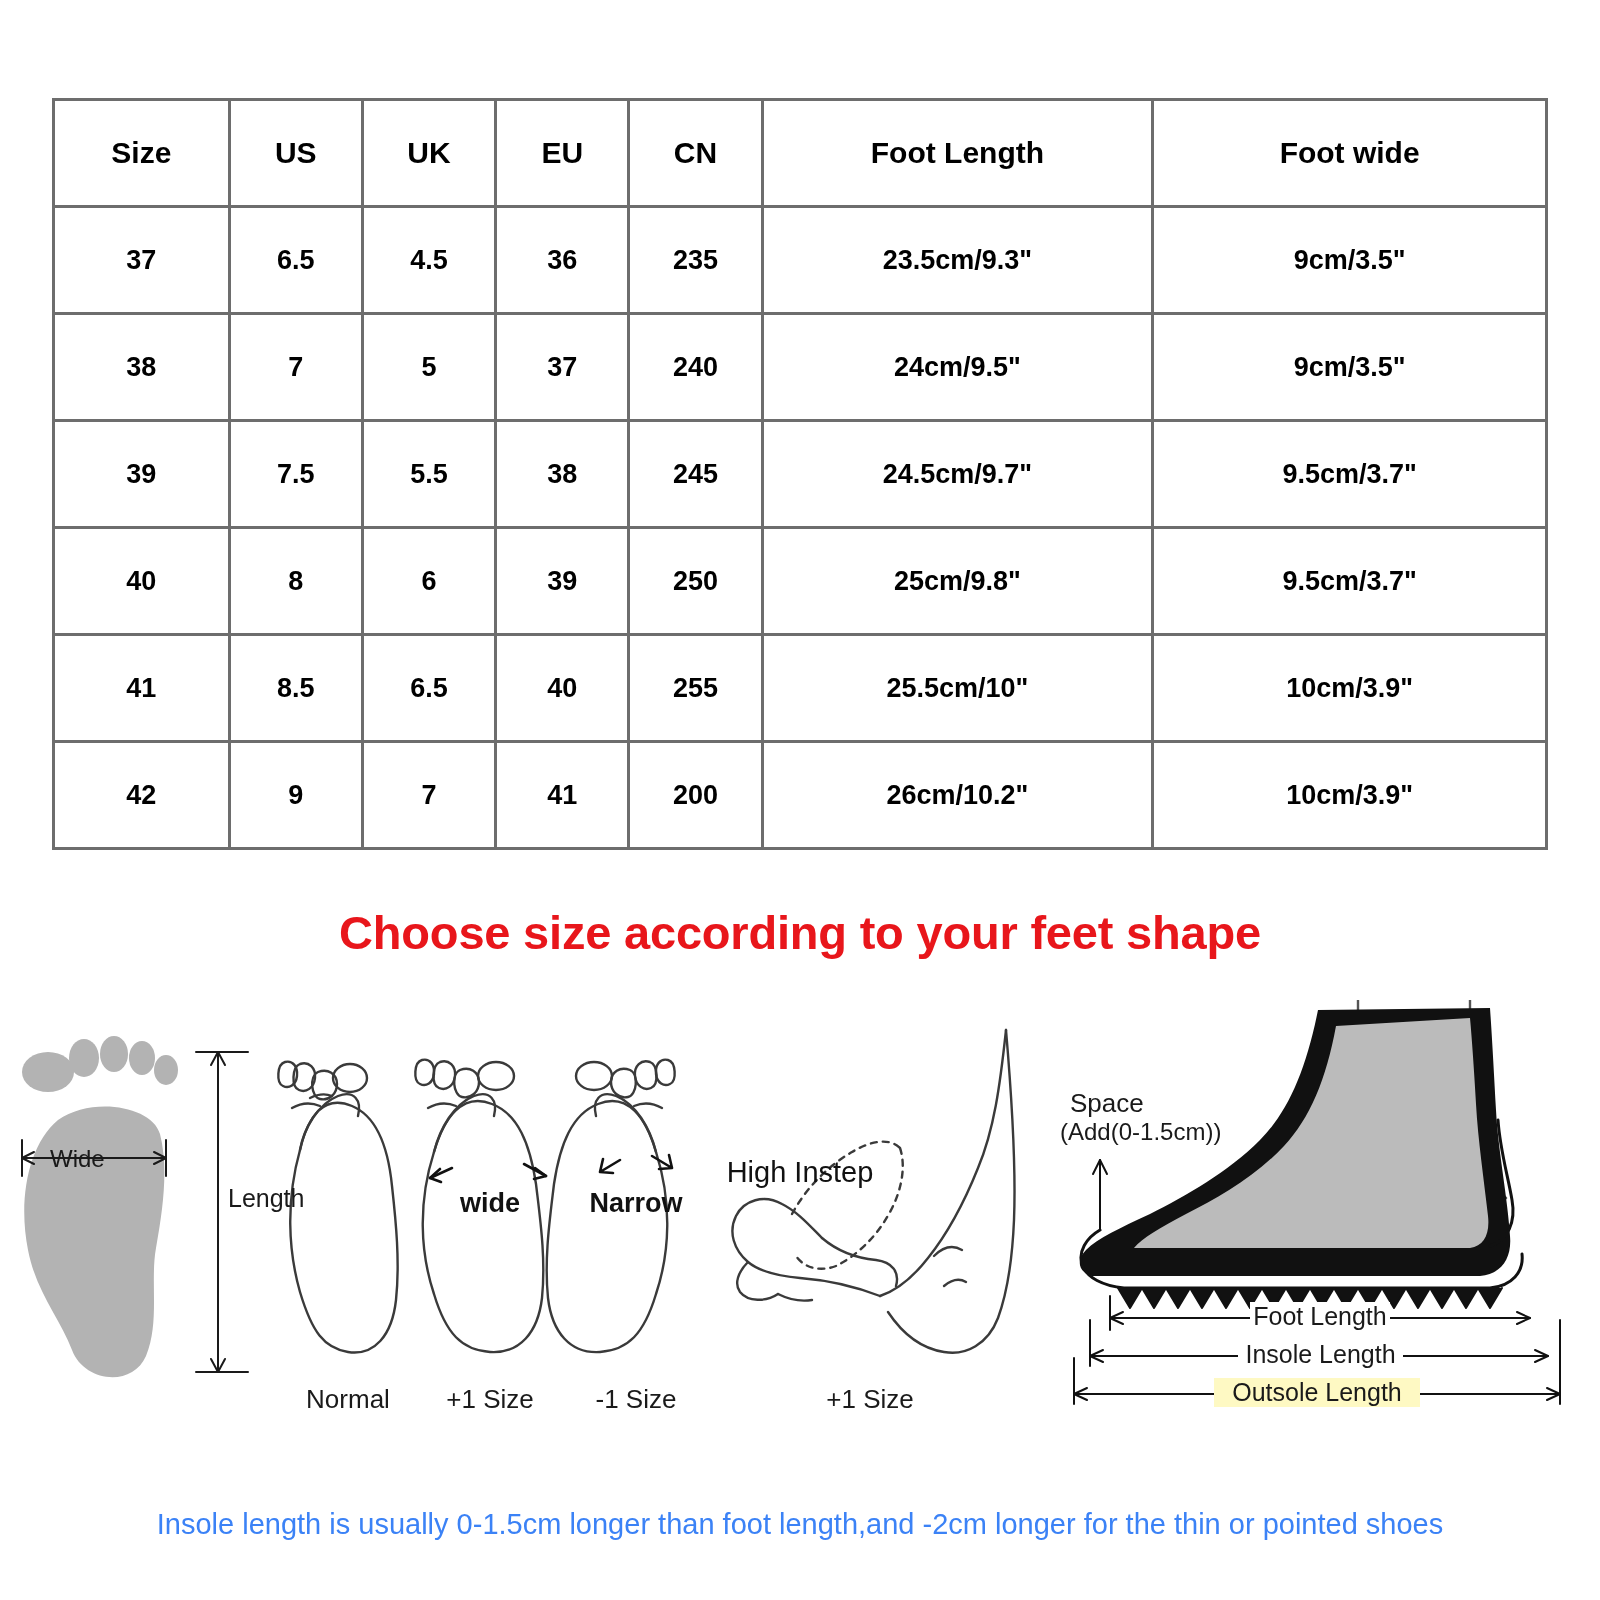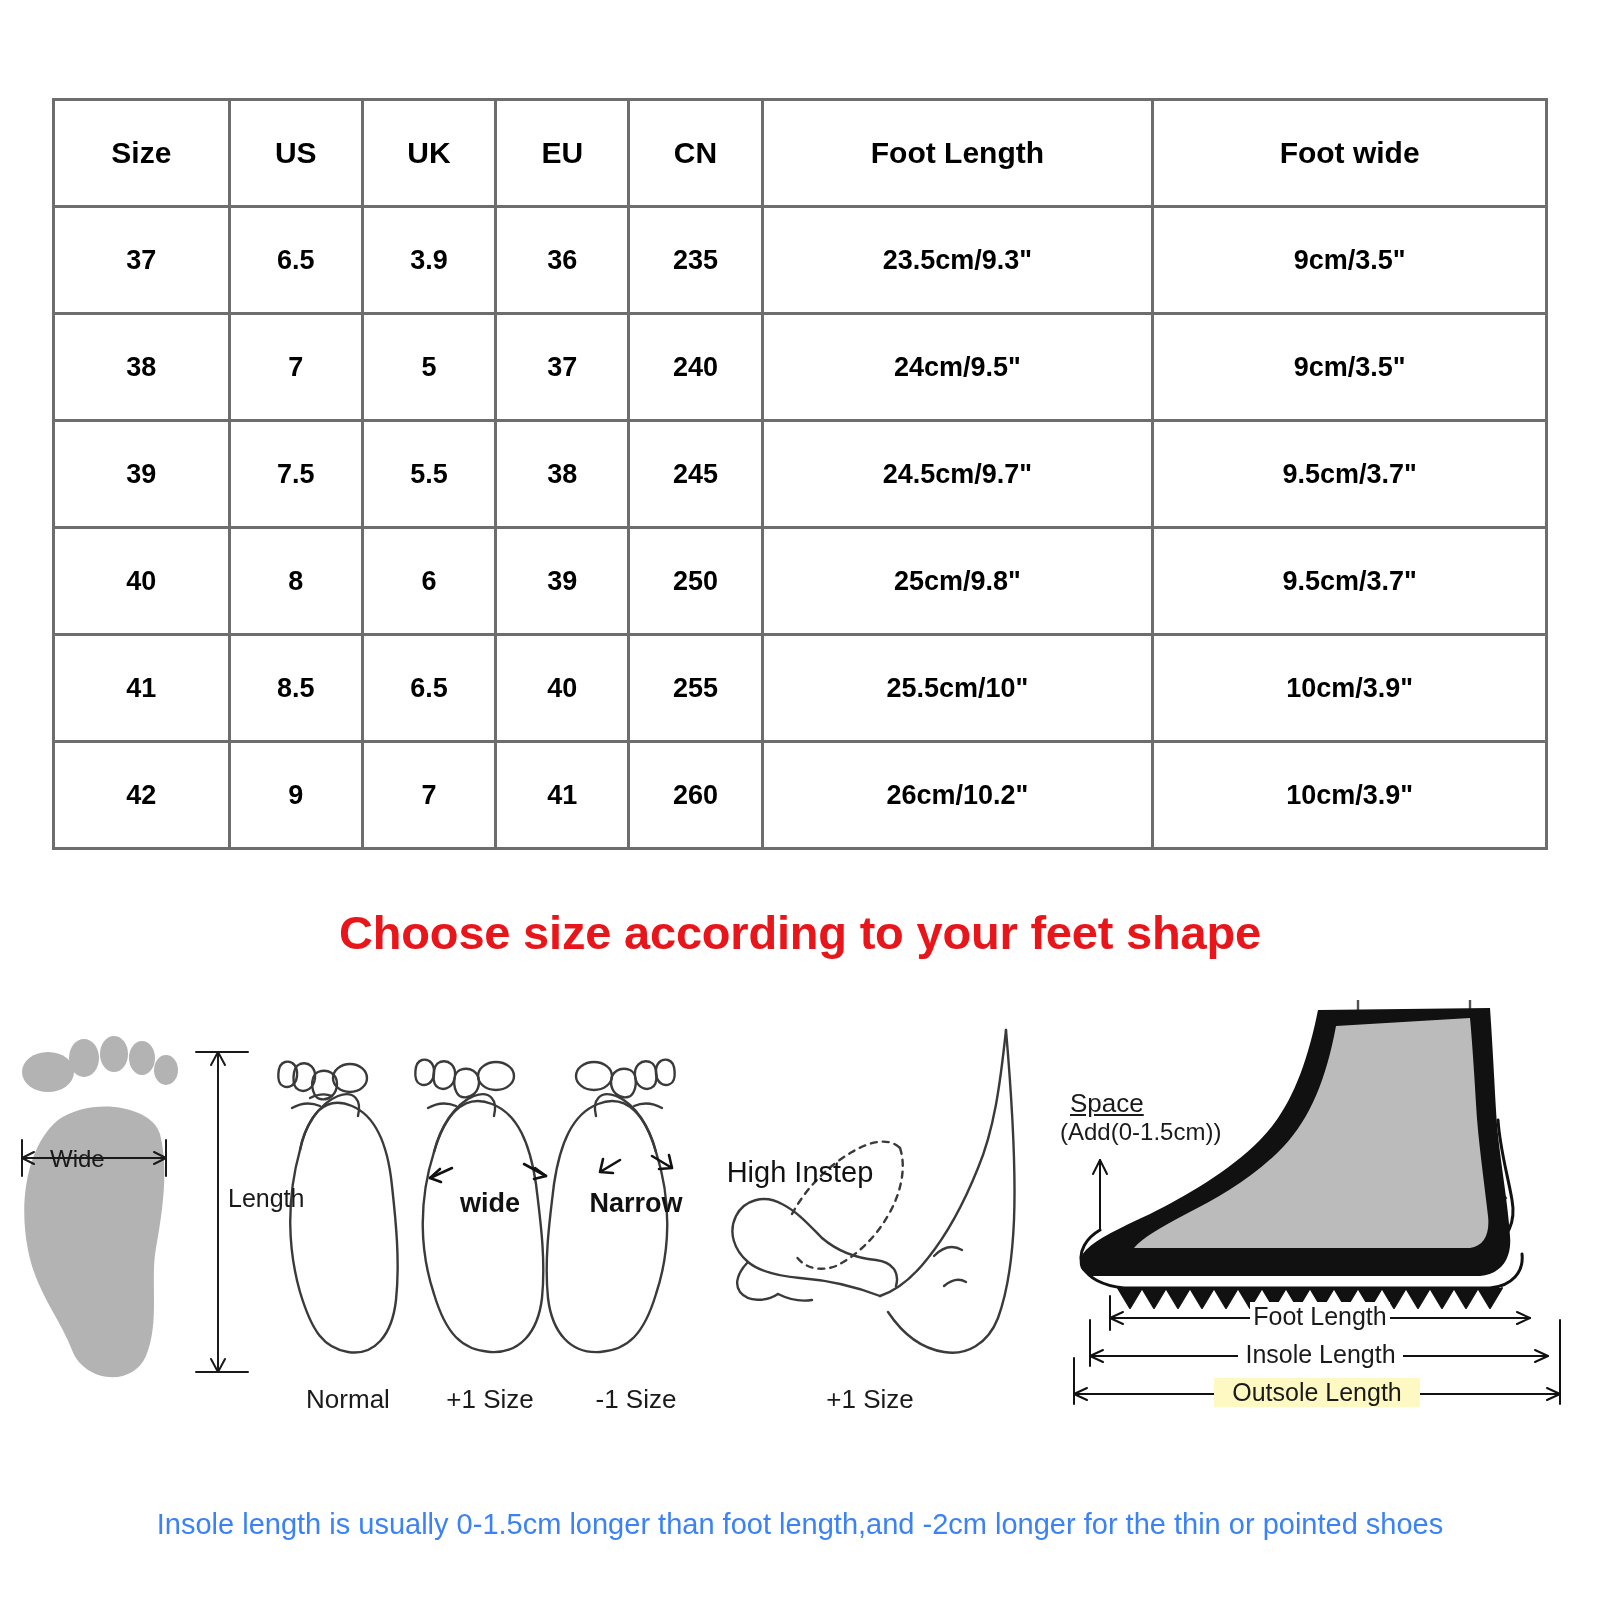--- a/index.html
+++ b/index.html
@@ -121,21 +121,21 @@
           <th>EU</th>
           <th>CN</th>
           <th>Foot Length</th>
           <th>Foot wide</th>
         </tr>
       </thead>
       <tbody>
         <tr>
           <td>37</td>
           <td>6.5</td>
-          <td>3.9</td>
+          <td>4.5</td>
           <td>36</td>
           <td>235</td>
           <td>23.5cm/9.3"</td>
           <td>9cm/3.5"</td>
         </tr>
         <tr>
           <td>38</td>
           <td>7</td>
           <td>5</td>
           <td>37</td>
@@ -168,21 +168,21 @@
           <td>40</td>
           <td>255</td>
           <td>25.5cm/10"</td>
           <td>10cm/3.9"</td>
         </tr>
         <tr>
           <td>42</td>
           <td>9</td>
           <td>7</td>
           <td>41</td>
-          <td>260</td>
+          <td>200</td>
           <td>26cm/10.2"</td>
           <td>10cm/3.9"</td>
         </tr>
       </tbody>
     </table>
   </div>
 
   <div class="headline">Choose size according to your feet shape</div>
 
   <div class="illus">
@@ -318,21 +318,21 @@
           <path d="M1560 394 l-13 -6 M1560 394 l-13 6"></path>
           <line x1="1074" y1="358" x2="1074" y2="404"></line>
           <line x1="1560" y1="320" x2="1560" y2="404"></line>
         </g>
       </g>
     </svg>
 
     <div class="cap" style="left:50px; top:145px; font-size:24px;">Wide</div>
     <div class="cap" style="left:228px; top:184px; font-size:25px;">Length</div>
 
-    <div class="cap" style="left:1070px; top:88px; font-size:26px; text-align:center;text-decoration:underline;">Space</div>
+    <div class="cap" style="left:1070px; top:88px; font-size:26px; text-align:center;">Space</div>
     <div class="cap" style="left:1060px; top:118px; font-size:24px; text-align:left;">(Add(0-1.5cm))</div>
 
     <div class="cap" style="left:1250px; top:302px; font-size:25px; width:140px; background:#fff;">Foot Length</div>
     <div class="cap" style="left:1238px; top:340px; font-size:25px; width:165px; background:#fff;">Insole Length</div>
     <div class="cap" style="left:1214px; top:378px; font-size:25px; width:206px; background:#fef9c3;">Outsole Length</div>
   </div>
 
   <div class="footnote">Insole length is usually 0-1.5cm longer than foot length,and -2cm longer for the thin or pointed shoes</div>
 
 </div>

